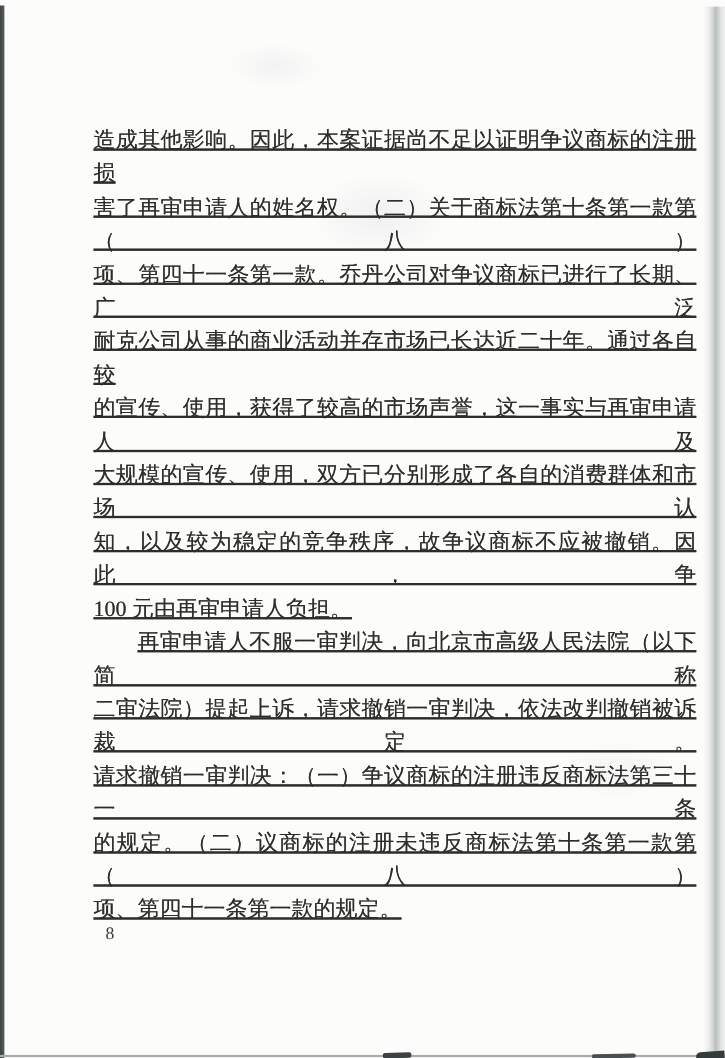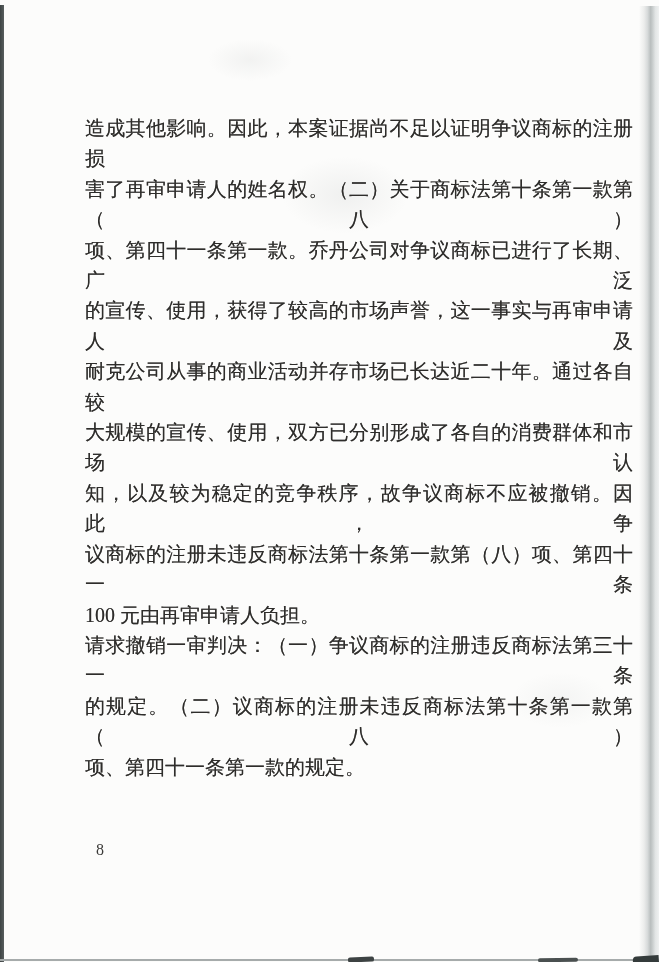--- a/index.html
+++ b/index.html
@@ -52,45 +52,46 @@
     transform-origin: bottom right;
   }
   
   .text-block {
     position: absolute; left: 85px; top: 113px; width: 548px;
     color: #2e2d2b;
     font-size: 20px;
     line-height: 30.4px;
     text-shadow: 0 0 0.4px rgba(46,45,43,0.65);
   }
-  .line { text-align: justify; }
+  .line { text-align: justify; text-decoration: underline; }
   .line.full { text-align-last: justify; }
   .line.indent { text-indent: 40px; }
   .page-number {
     position: absolute; left: 96px; top: 841px;
     font-size: 16px; color: #3b3a38;
     letter-spacing: 1px;
   }
 </style>
 </head>
 <body>
 
 <div>
   <div class="paper-texture"></div>
 
   <div class="text-block">
       <div class="line full">造成其他影响。因此，本案证据尚不足以证明争议商标的注册损</div>
       <div class="line full">害了再审申请人的姓名权。（二）关于商标法第十条第一款第（八）</div>
       <div class="line full">项、第四十一条第一款。乔丹公司对争议商标已进行了长期、广泛</div>
+      <div class="line full">耐克公司从事的商业活动并存市场已长达近二十年。通过各自较</div>
       <div class="line full">的宣传、使用，获得了较高的市场声誉，这一事实与再审申请人及</div>
-      <div class="line full">耐克公司从事的商业活动并存市场已长达近二十年。通过各自较</div>
       <div class="line full">大规模的宣传、使用，双方已分别形成了各自的消费群体和市场认</div>
       <div class="line full">知，以及较为稳定的竞争秩序，故争议商标不应被撤销。因此，争</div>
-      <div class="line full">议商标的注册未违反商标法第十条第一款第（八）项、第四十一条</div>
       <div class="line">100 元由再审申请人负担。</div>
+      <div class="line indent full">再审申请人不服一审判决，向北京市高级人民法院（以下简称</div>
+      <div class="line full">二审法院）提起上诉，请求撤销一审判决，依法改判撤销被诉裁定。</div>
       <div class="line full">请求撤销一审判决：（一）争议商标的注册违反商标法第三十一条</div>
       <div class="line full">的规定。（二）议商标的注册未违反商标法第十条第一款第（八）</div>
       <div class="line">项、第四十一条第一款的规定。</div>
     </div>
 
   <div class="page-number">8</div>
 
   <div class="edge-top"></div>
   <div class="edge-left"></div>
   <div class="edge-right"></div>

